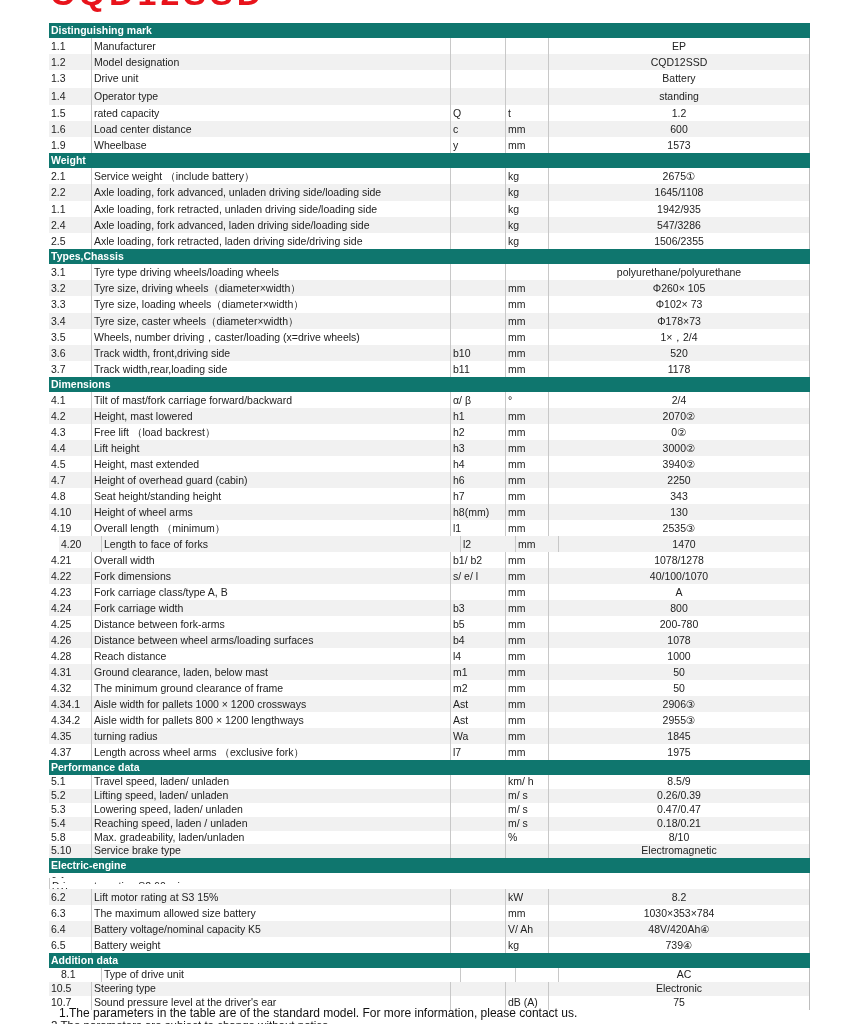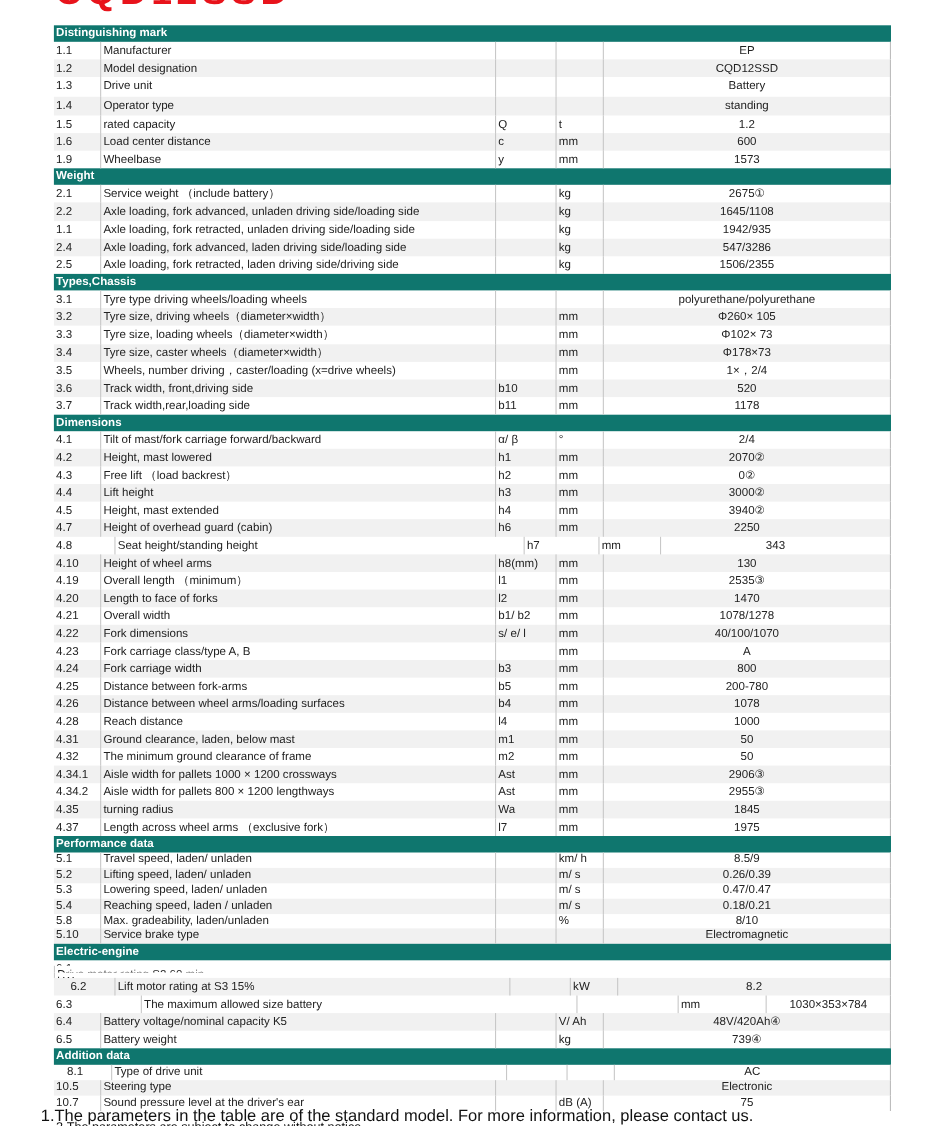--- a/index.html
+++ b/index.html
@@ -11,21 +11,21 @@
   .sec { background: #0f766e; color: #ffffff; font-weight: bold; font-size: 10.5px;
          height: 15px; line-height: 15px; padding-left: 2px; }
   .row { display: flex; font-size: 10.5px; border-right: 1px solid #bdbdbd; }
   .row.alt { background: #f1f1f1; }
   .row > div { box-sizing: border-box; white-space: nowrap; overflow: hidden; }
   .c-no { width: 42px; padding-left: 2px; }
   .c-desc { width: 359px; padding-left: 2px; border-left: 1px solid #c8c8c8; }
   .c-sym { width: 55px; padding-left: 2px; border-left: 1px solid #c8c8c8; }
   .c-unit { width: 43px; padding-left: 2px; border-left: 1px solid #c8c8c8; }
   .c-val { flex: 1; text-align: center; border-left: 1px solid #c8c8c8; }
-  .note { position: absolute; left: 37px; top: 1006px; font-size: 15px; color: #111; white-space: nowrap; }
+  .note { position: absolute; left: 59px; top: 1006px; font-size: 12px; color: #111; white-space: nowrap; }
   .note2 { position: absolute; left: 51px; top: 1019px; font-size: 11.5px; color: #111; white-space: nowrap; }
 </style>
 </head>
 <body>
 
 <div class="title">CQD12SSD</div>
 
 <div class="spec" id="spec">
     <div class="sec">Distinguishing mark</div>
     <div class="row" style="height: 16.2px; line-height: 16.2px;">
@@ -199,42 +199,42 @@
       <div class="c-unit">mm</div>
       <div class="c-val">3940②</div>
     </div>
     <div class="row alt" style="height: 16px; line-height: 16px;">
       <div class="c-no">4.7</div>
       <div class="c-desc">Height of overhead guard (cabin)</div>
       <div class="c-sym">h6</div>
       <div class="c-unit">mm</div>
       <div class="c-val">2250</div>
     </div>
-    <div class="row" style="height: 16px; line-height: 16px; gap: 13px;">
+    <div class="row" style="height: 16px; line-height: 16px;">
       <div class="c-no">4.8</div>
       <div class="c-desc">Seat height/standing height</div>
       <div class="c-sym">h7</div>
       <div class="c-unit">mm</div>
       <div class="c-val">343</div>
     </div>
     <div class="row alt" style="height: 16px; line-height: 16px;">
       <div class="c-no">4.10</div>
       <div class="c-desc">Height of wheel arms</div>
       <div class="c-sym">h8(mm)</div>
       <div class="c-unit">mm</div>
       <div class="c-val">130</div>
     </div>
     <div class="row" style="height: 16px; line-height: 16px;">
       <div class="c-no">4.19</div>
       <div class="c-desc">Overall length （minimum）</div>
       <div class="c-sym">l1</div>
       <div class="c-unit">mm</div>
       <div class="c-val">2535③</div>
     </div>
-    <div class="row alt" style="height: 16px; line-height: 16px;">
+    <div class="row alt" style="height: 16px; line-height: 16px; margin-left: 10px;">
       <div class="c-no">4.20</div>
       <div class="c-desc">Length to face of forks</div>
       <div class="c-sym">l2</div>
       <div class="c-unit">mm</div>
       <div class="c-val">1470</div>
     </div>
     <div class="row" style="height: 16px; line-height: 16px;">
       <div class="c-no">4.21</div>
       <div class="c-desc">Overall width</div>
       <div class="c-sym">b1/ b2</div>
@@ -369,28 +369,28 @@
       <div class="c-val">Electromagnetic</div>
     </div>
     <div class="sec">Electric-engine</div>
     <div class="row" style="height: 16px; line-height: 16px; flex-direction: column;">
       <div class="c-no">6.1</div>
       <div class="c-desc">Drive motor rating S2 60 min</div>
       <div class="c-sym"></div>
       <div class="c-unit">kW</div>
       <div class="c-val">4</div>
     </div>
-    <div class="row alt" style="height: 16px; line-height: 16px; padding-left: 13px;">
+    <div class="row alt" style="height: 16px; line-height: 16px;">
       <div class="c-no">6.2</div>
       <div class="c-desc">Lift motor rating at S3 15%</div>
       <div class="c-sym"></div>
       <div class="c-unit">kW</div>
       <div class="c-val">8.2</div>
     </div>
-    <div class="row" style="height: 16px; line-height: 16px; gap: 37px;">
+    <div class="row" style="height: 16px; line-height: 16px;">
       <div class="c-no">6.3</div>
       <div class="c-desc">The maximum allowed size battery</div>
       <div class="c-sym"></div>
       <div class="c-unit">mm</div>
       <div class="c-val">1030×353×784</div>
     </div>
     <div class="row alt" style="height: 16px; line-height: 16px;">
       <div class="c-no">6.4</div>
       <div class="c-desc">Battery voltage/nominal capacity K5</div>
       <div class="c-sym"></div>

